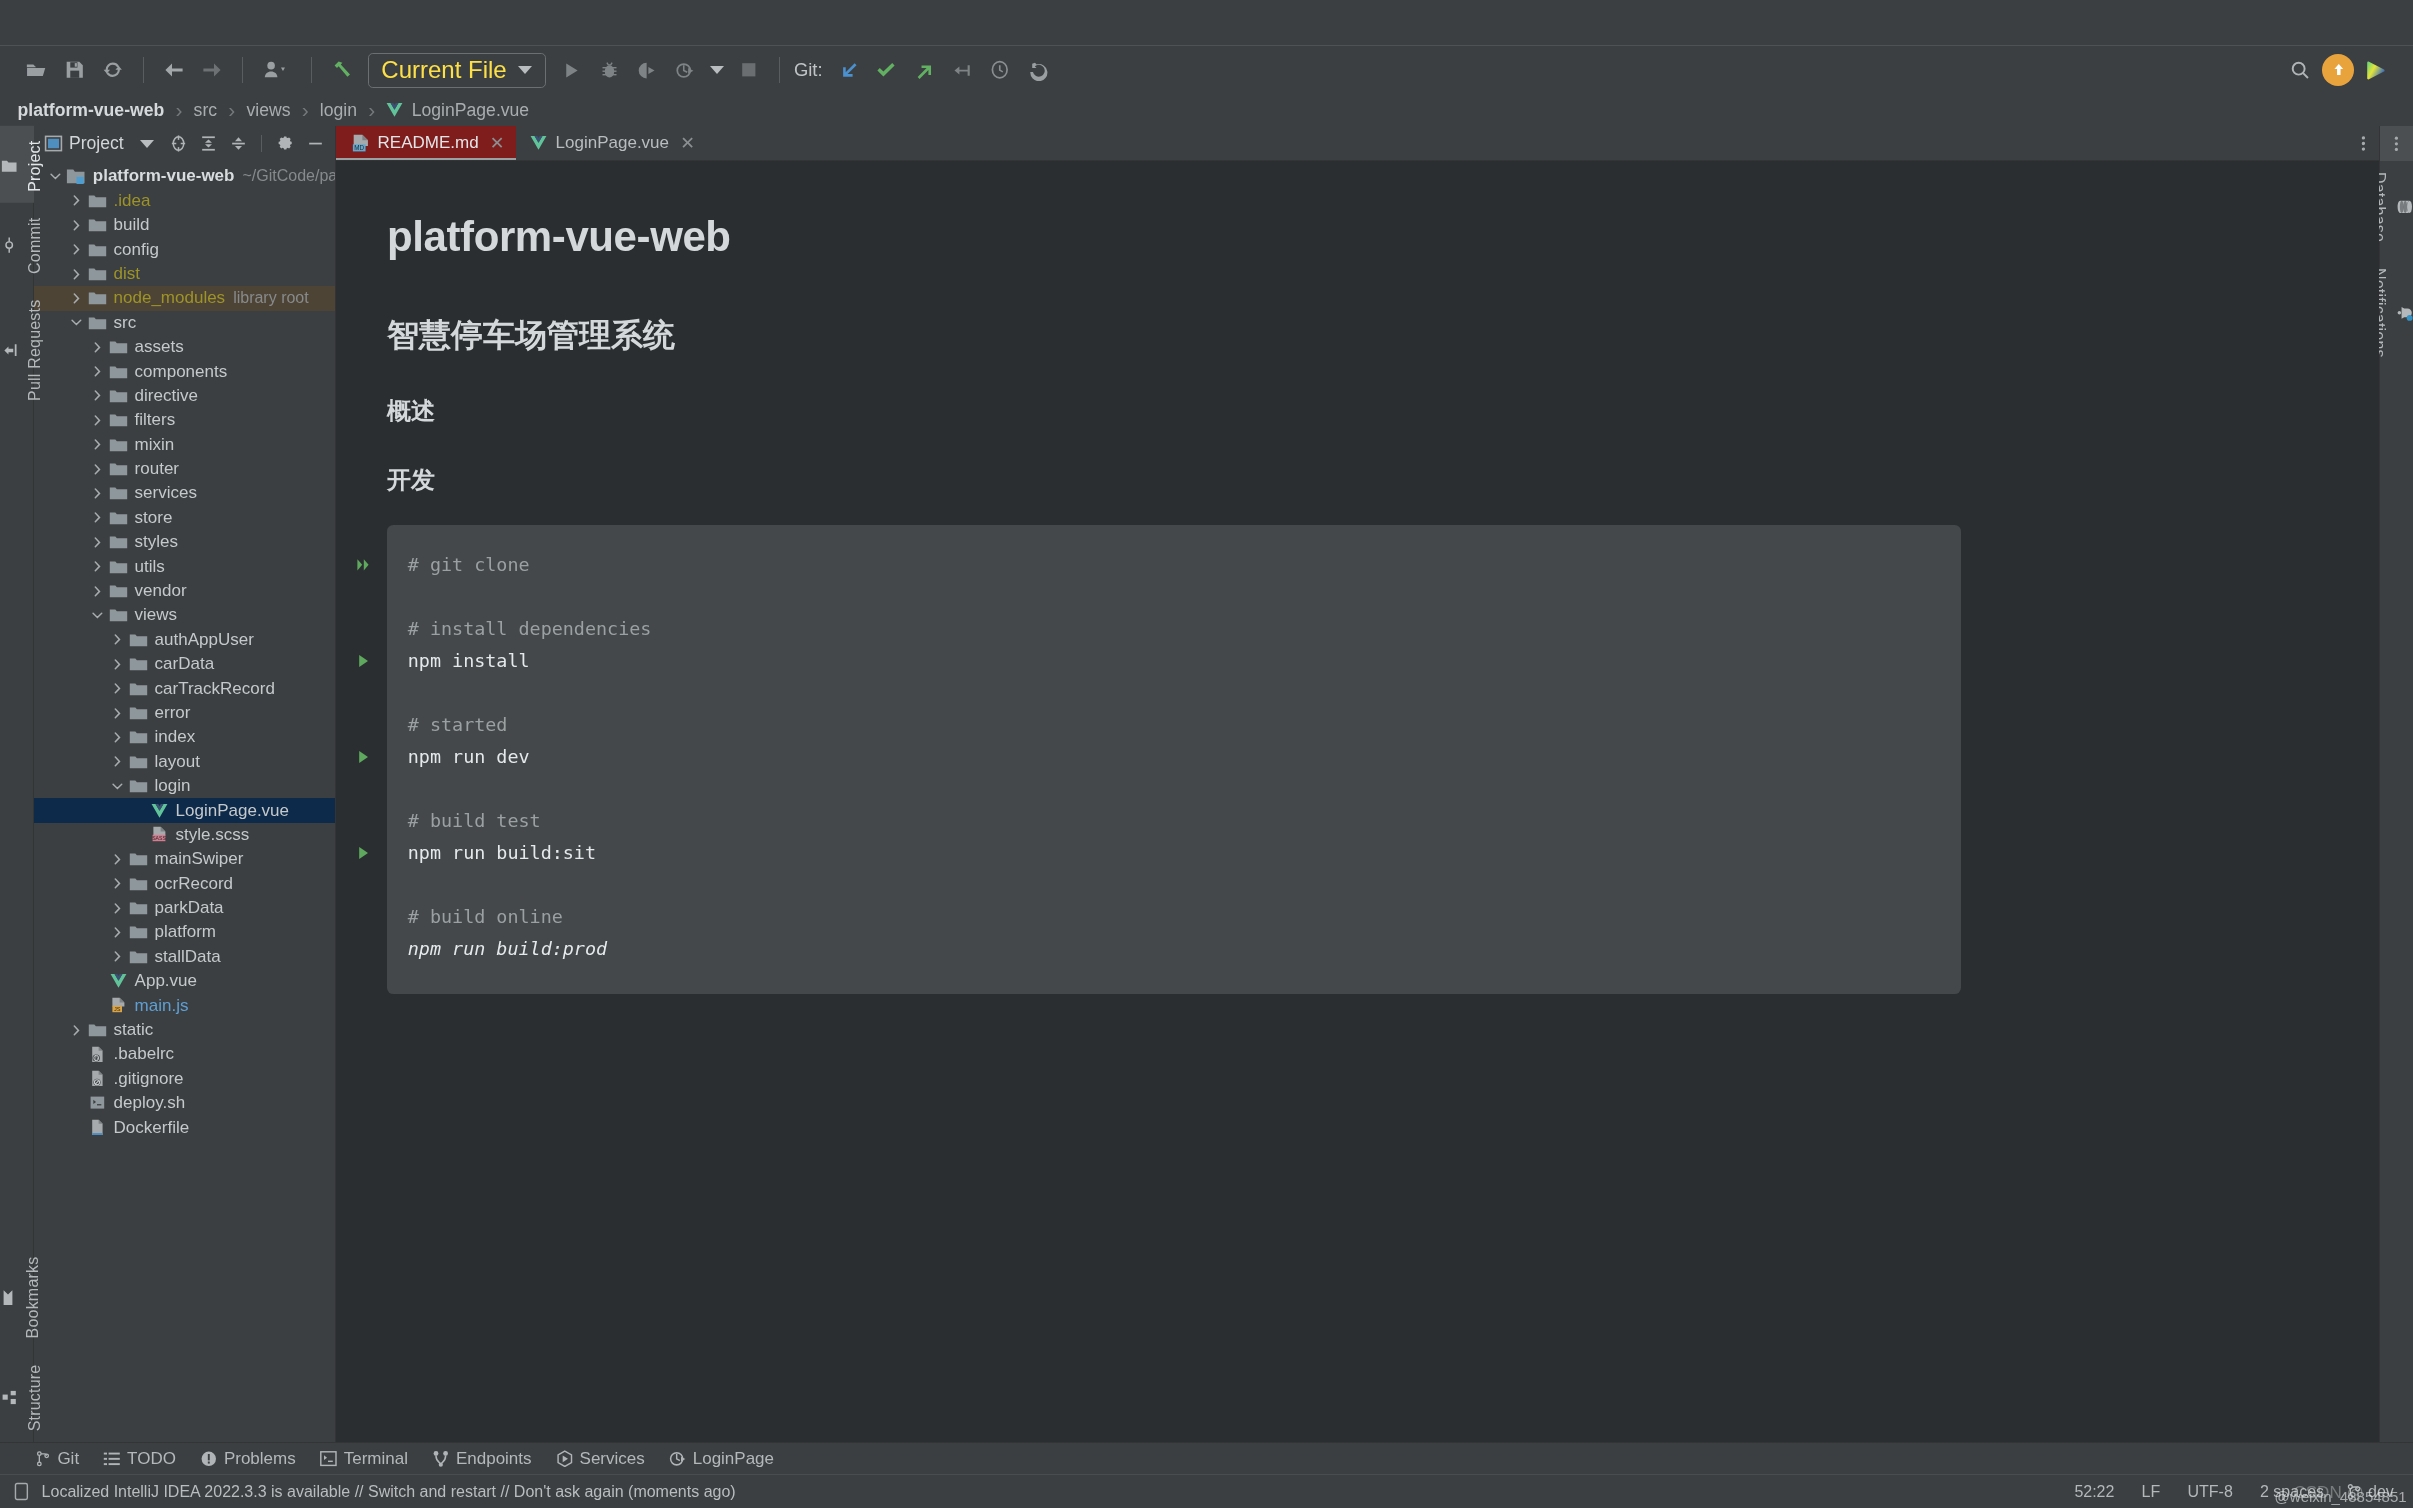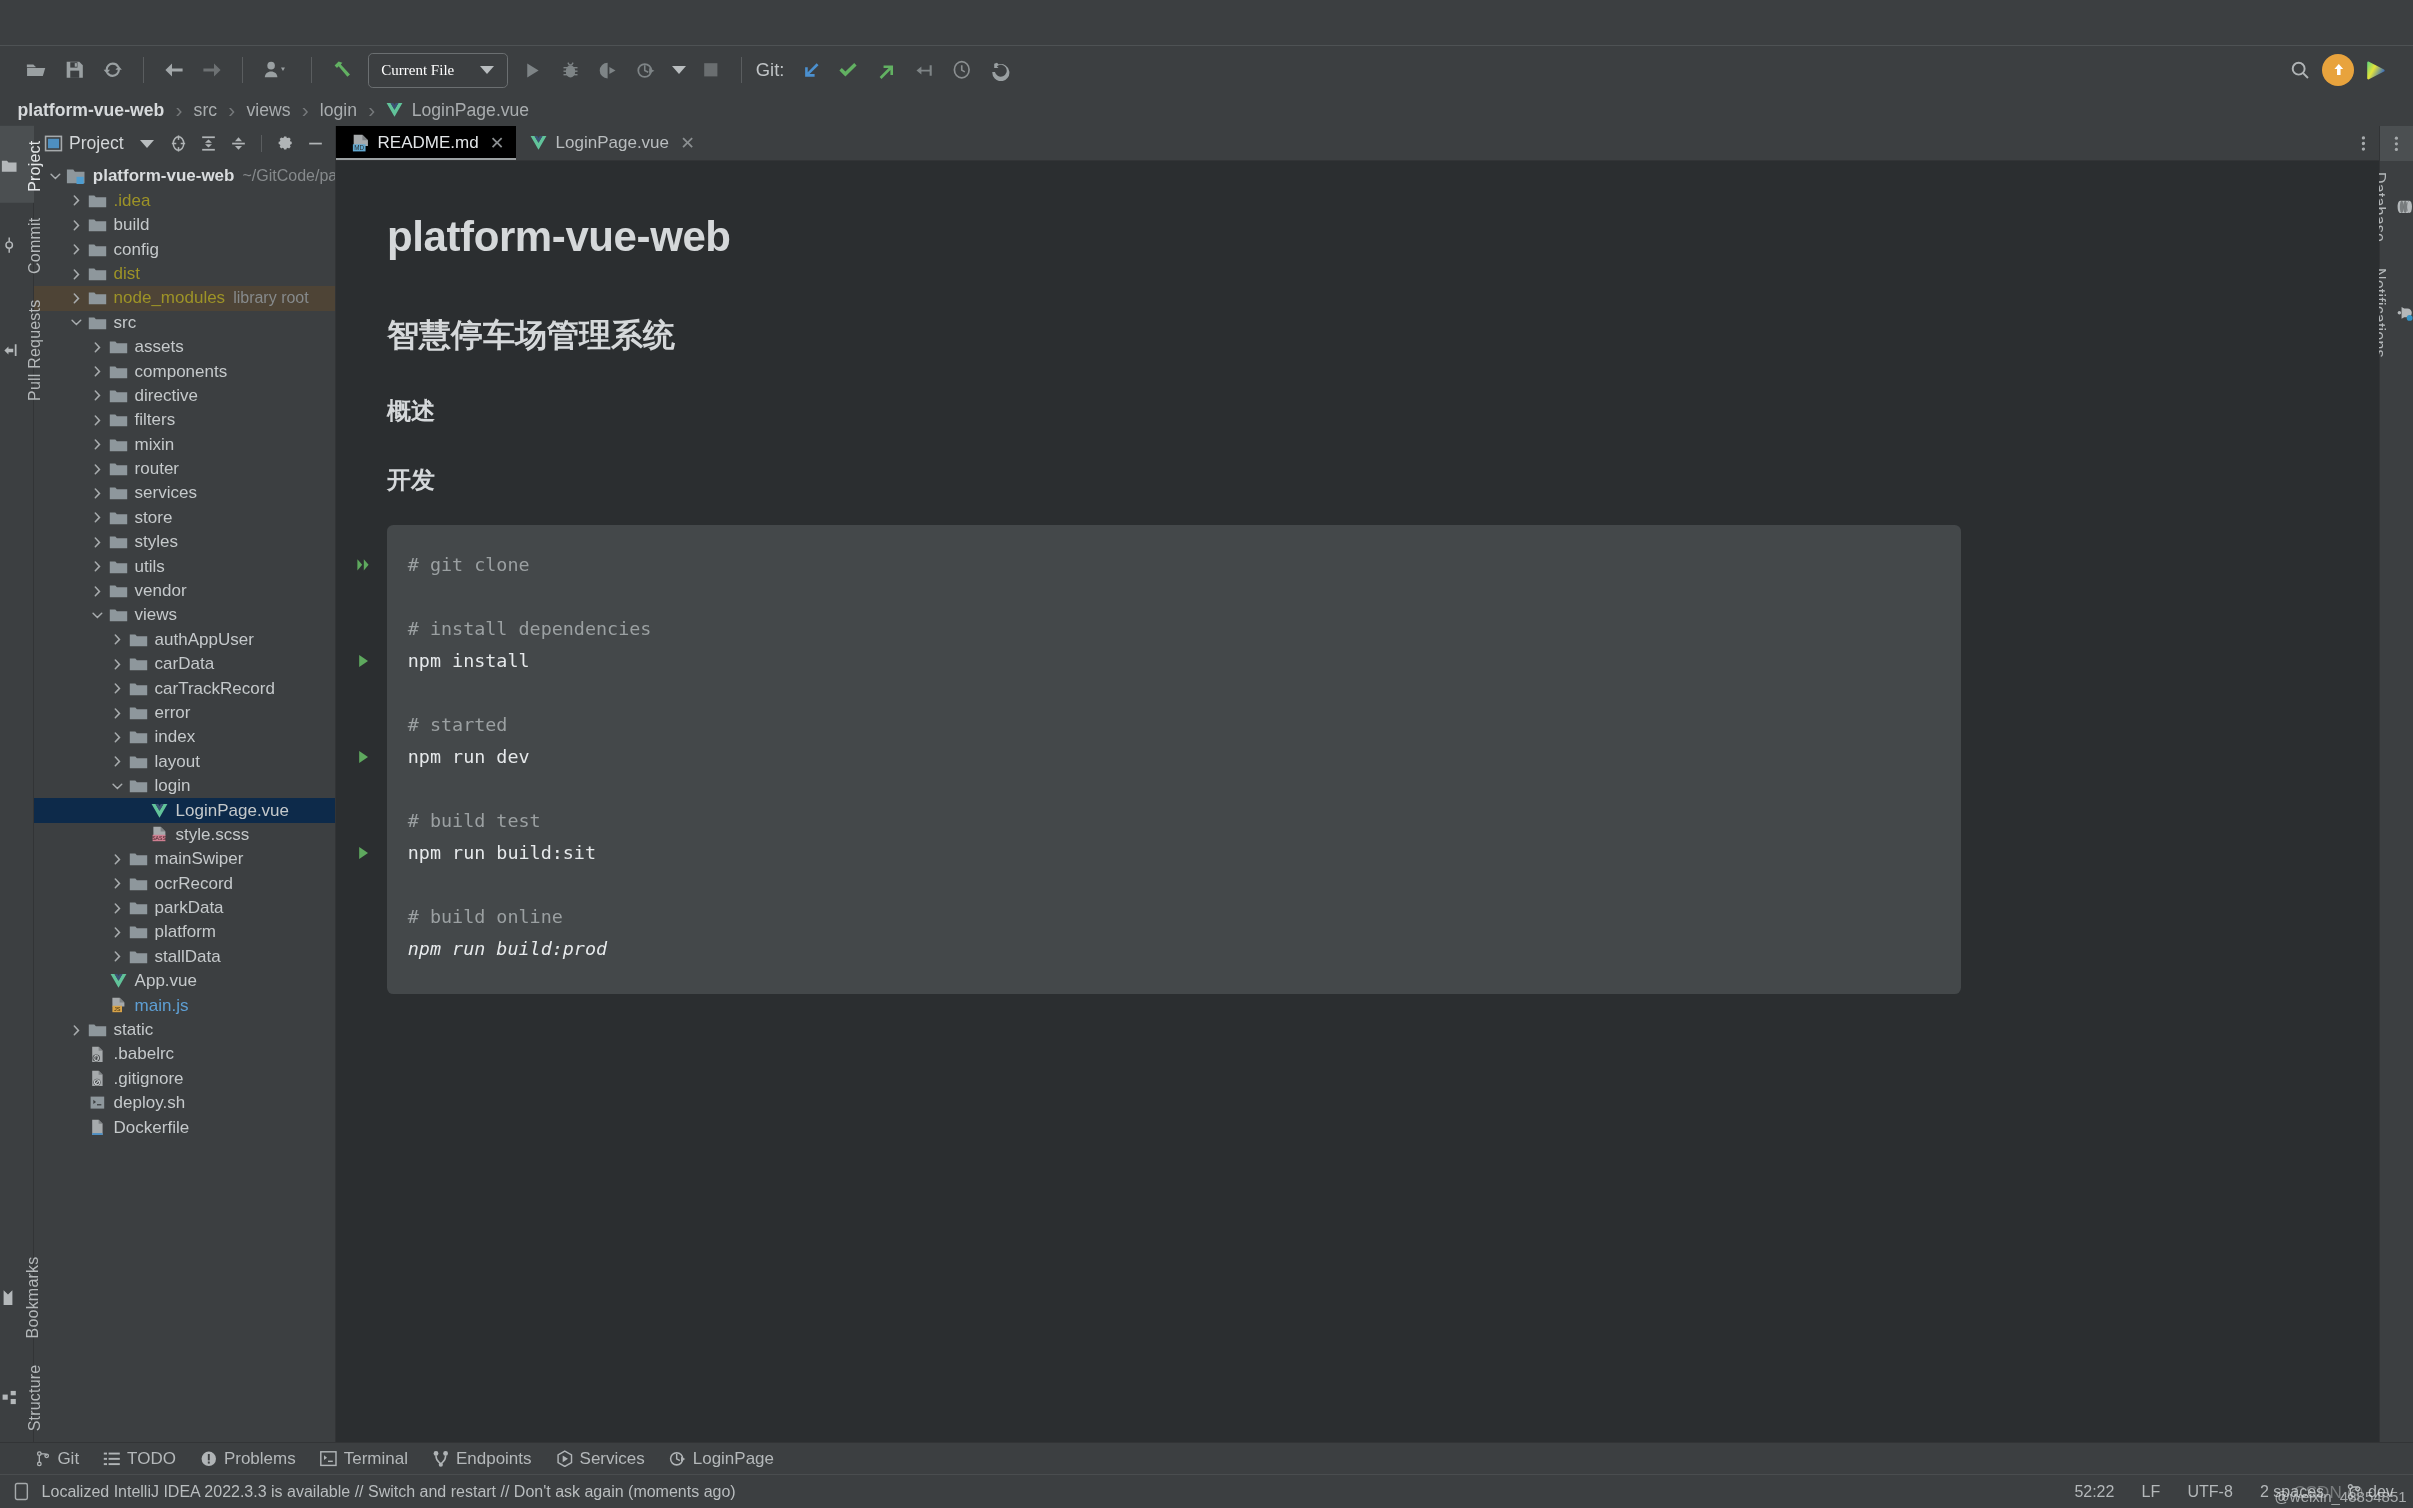--- a/index.html
+++ b/index.html
@@ -30,22 +30,22 @@
     display: flex; align-items: center; justify-content: center;
     border-radius: 4px;
   }
   .tb-sep { width: 0.8px; height: 25.5px; background: #5a5d5f; margin: 0 11.2px; flex: 0 0 0.8px; }
 
   .runconfig {
     height: 35px; min-width: 140px;
     border: 0.8px solid #6b6f71; border-radius: 4.8px;
     display: flex; align-items: center; justify-content: space-between;
     padding: 0 12.8px; gap: 11.2px;
-    color: #ffffff; font-size: 15px;
-    margin-left: 6.4px; margin-right: 6.4px; font-family: Liberation Serif, serif;
+    color: #fde047; font-size: 24px;
+    margin-left: 6.4px; margin-right: 6.4px;
   }
   .caret-dn {
     width: 0; height: 0;
     border-left: 7.2px solid transparent; border-right: 7.2px solid transparent;
     border-top: 8px solid #b9bdbf;
   }
   .git-label { color: #c0c4c6; font-size: 18.4px; margin: 0 6.4px 0 3.2px; }
   .tb-spacer { flex: 1 1 auto; }
 
   .badge-update {
@@ -143,21 +143,21 @@
     background: #3c3f41;
     display: flex; align-items: stretch;
     border-bottom: 0.8px solid #323436;
   }
   .etab {
     display: flex; align-items: center; gap: 8px;
     padding: 0 11.2px 0 12.8px;
     color: #b9bdbf; font-size: 17px;
     position: relative;
   }
-  .etab.active { background: #000000; color: #e2e5e7; padding-left: 16px; }
+  .etab.active { background: #7f1d1d; color: #e2e5e7; padding-left: 16px; }
   .etab.active::after {
     content: ''; position: absolute; left: 0; right: 0; bottom: 0;
     height: 2.4px; background: #9ba0a2;
   }
   .etab .xclose { color: #8b8f91; font-size: 17.6px; margin-left: 3.2px; }
   .tabstrip-spacer { flex: 1 1 auto; }
   .tabstrip-more { width: 32px; display: flex; align-items: center; justify-content: center; }
 
   .preview {
     flex: 1 1 auto; background: #2b2e30;

